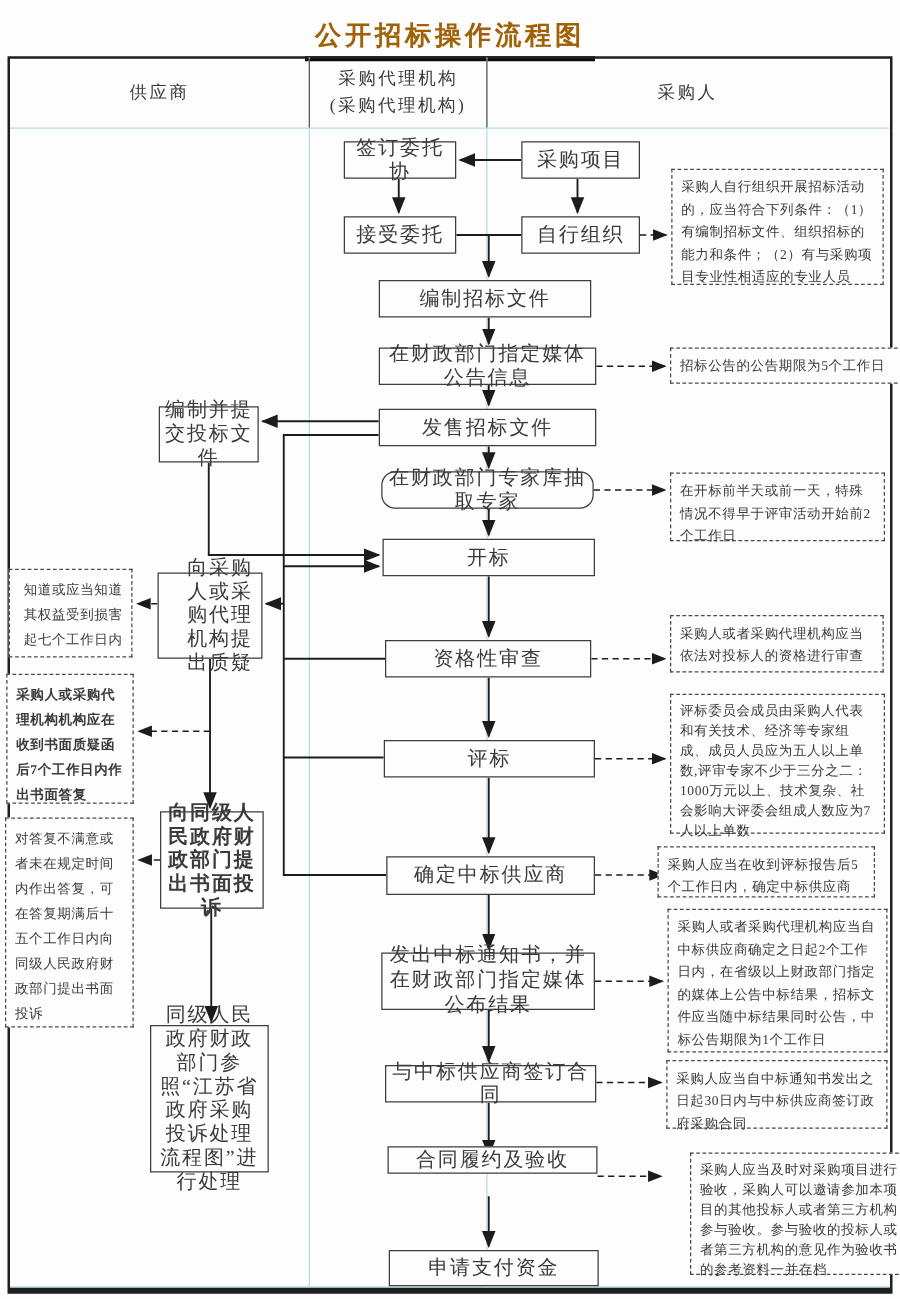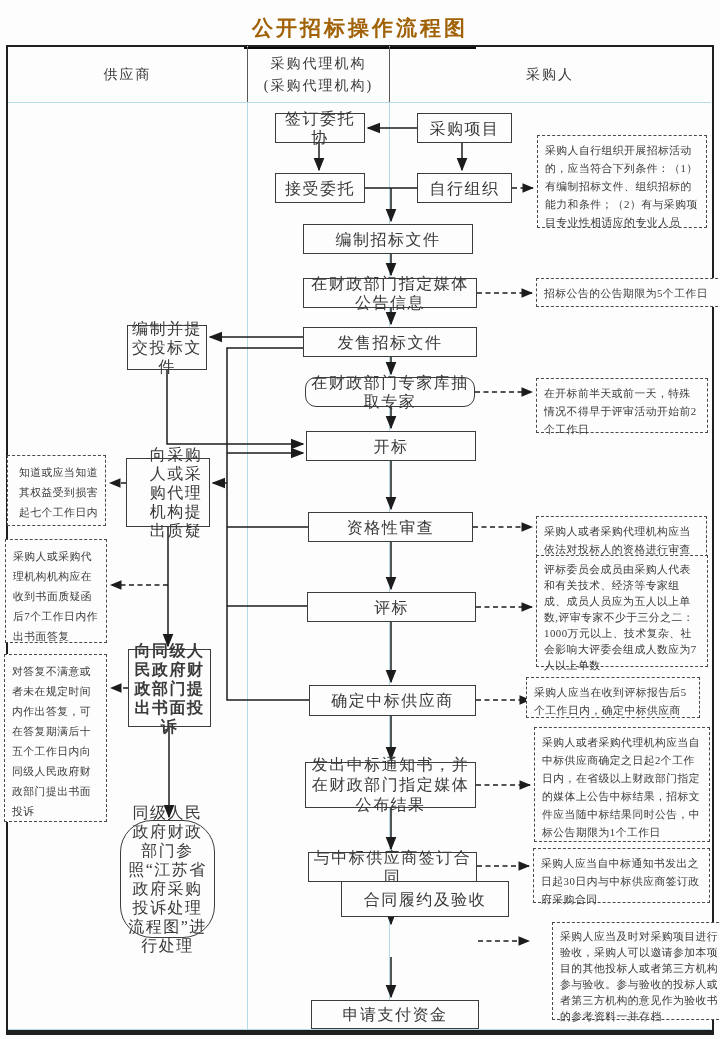--- a/index.html
+++ b/index.html
@@ -150,47 +150,47 @@
     </div>
   <div class="box" style="left:309px;top:685px;width:167px;height:31px;">
       <span>确定中标供应商</span>
     </div>
   <div class="box" style="left:305px;top:762px;width:171px;height:46px;line-height:20px;">
       <span>发出中标通知书，并在财政部门指定媒体公布结果</span>
     </div>
   <div class="box" style="left:308px;top:852px;width:169px;height:30px;">
       <span>与中标供应商签订合同</span>
     </div>
-  <div class="box" style="left:310px;top:881px;width:168px;height:36px;margin-left:31px;">
+  <div class="box" style="left:310px;top:917px;width:168px;height:22px;">
       <span>合同履约及验收</span>
     </div>
   <div class="box" style="left:311px;top:1000px;width:168px;height:29px;">
       <span>申请支付资金</span>
     </div>
 
   <div class="box" style="left:127px;top:325px;width:80px;height:45px;">
       <span>编制并提交投标文件</span>
     </div>
   <div class="box" style="left:126px;top:458px;width:84px;height:69px;padding-left:20px;">
       <span>向采购人或采购代理机构提出质疑</span>
     </div>
   <div class="box" style="left:128px;top:649px;width:83px;height:78px;font-weight:bold;">
       <span>向同级人民政府财政部门提出书面投诉</span>
     </div>
-  <div class="box" style="left:120px;top:820px;width:95px;height:118px;border-radius:32px;">
+  <div class="box" style="left:120px;top:820px;width:95px;height:118px;">
       <span>同级人民政府财政部门参照“江苏省政府采购投诉处理流程图”进行处理</span>
     </div>
 
   <div class="note ln" style="left:7px;top:455px;width:99px;height:71px;text-align:right;">知道或应当知道其权益受到损害起七个工作日内</div>
-  <div class="note ln" style="left:5px;top:539px;width:102px;height:104px;">采购人或采购代理机构机构应在收到书面质疑函后7个工作日内作出书面答复</div>
+  <div class="note ln" style="left:5px;top:539px;width:102px;height:104px;font-weight:bold;">采购人或采购代理机构机构应在收到书面质疑函后7个工作日内作出书面答复</div>
   <div class="note ln" style="left:4px;top:654px;width:103px;height:168px;">对答复不满意或者未在规定时间内作出答复，可在答复期满后十五个工作日内向同级人民政府财政部门提出书面投诉</div>
 
   <div class="note" style="left:537px;top:135px;width:170px;height:93px;">采购人自行组织开展招标活动的，应当符合下列条件：（1）有编制招标文件、组织招标的能力和条件；（2）有与采购项目专业性相适应的专业人员</div>
   <div class="note" style="left:536px;top:278px;width:207px;height:29px;">招标公告的公告期限为5个工作日</div>
   <div class="note" style="left:536px;top:378px;width:172px;height:55px;">在开标前半天或前一天，特殊情况不得早于评审活动开始前2个工作日</div>
-  <div class="note" style="left:536px;top:516px;width:171px;height:46px;">采购人或者采购代理机构应当依法对投标人的资格进行审查</div>
+  <div class="note" style="left:536px;top:492px;width:171px;height:46px;">采购人或者采购代理机构应当依法对投标人的资格进行审查</div>
   <div class="note" style="left:536px;top:555px;width:172px;height:112px;line-height:16px;">评标委员会成员由采购人代表和有关技术、经济等专家组成、成员人员应为五人以上单数,评审专家不少于三分之二：1000万元以上、技术复杂、社会影响大评委会组成人数应为7人以上单数</div>
   <div class="note" style="left:502px;top:677px;width:174px;height:41px;margin-left:24px;">采购人应当在收到评标报告后5个工作日内，确定中标供应商</div>
   <div class="note" style="left:534px;top:727px;width:176px;height:115px;">采购人或者采购代理机构应当自中标供应商确定之日起2个工作日内，在省级以上财政部门指定的媒体上公告中标结果，招标文件应当随中标结果同时公告，中标公告期限为1个工作日</div>
   <div class="note" style="left:533px;top:848px;width:177px;height:55px;">采购人应当自中标通知书发出之日起30日内与中标供应商签订政府采购合同</div>
   <div class="note" style="left:552px;top:922px;width:177px;height:98px;line-height:16px;">采购人应当及时对采购项目进行验收，采购人可以邀请参加本项目的其他投标人或者第三方机构参与验收。参与验收的投标人或者第三方机构的意见作为验收书的参考资料一并存档</div>
 
 </div>
 
 </body></html>

